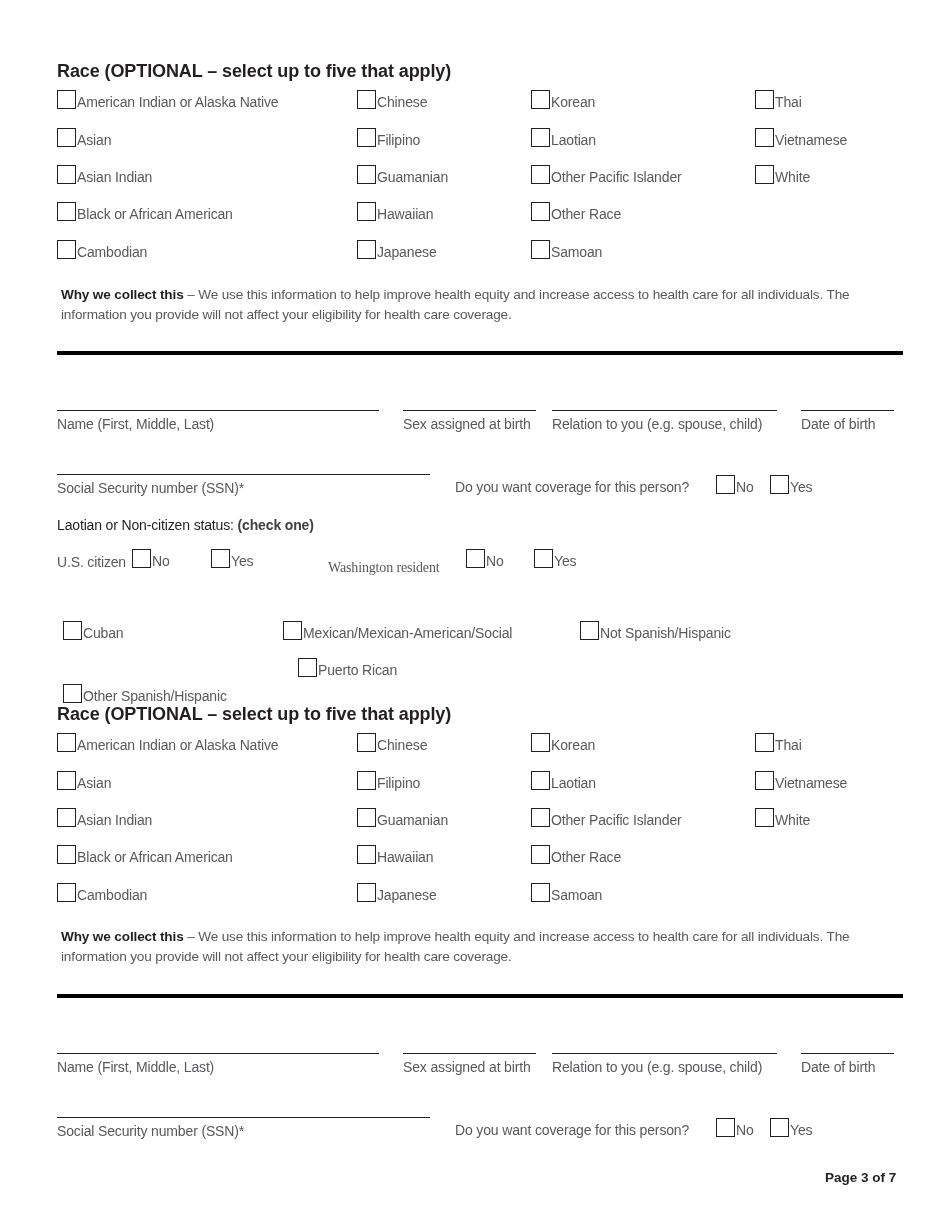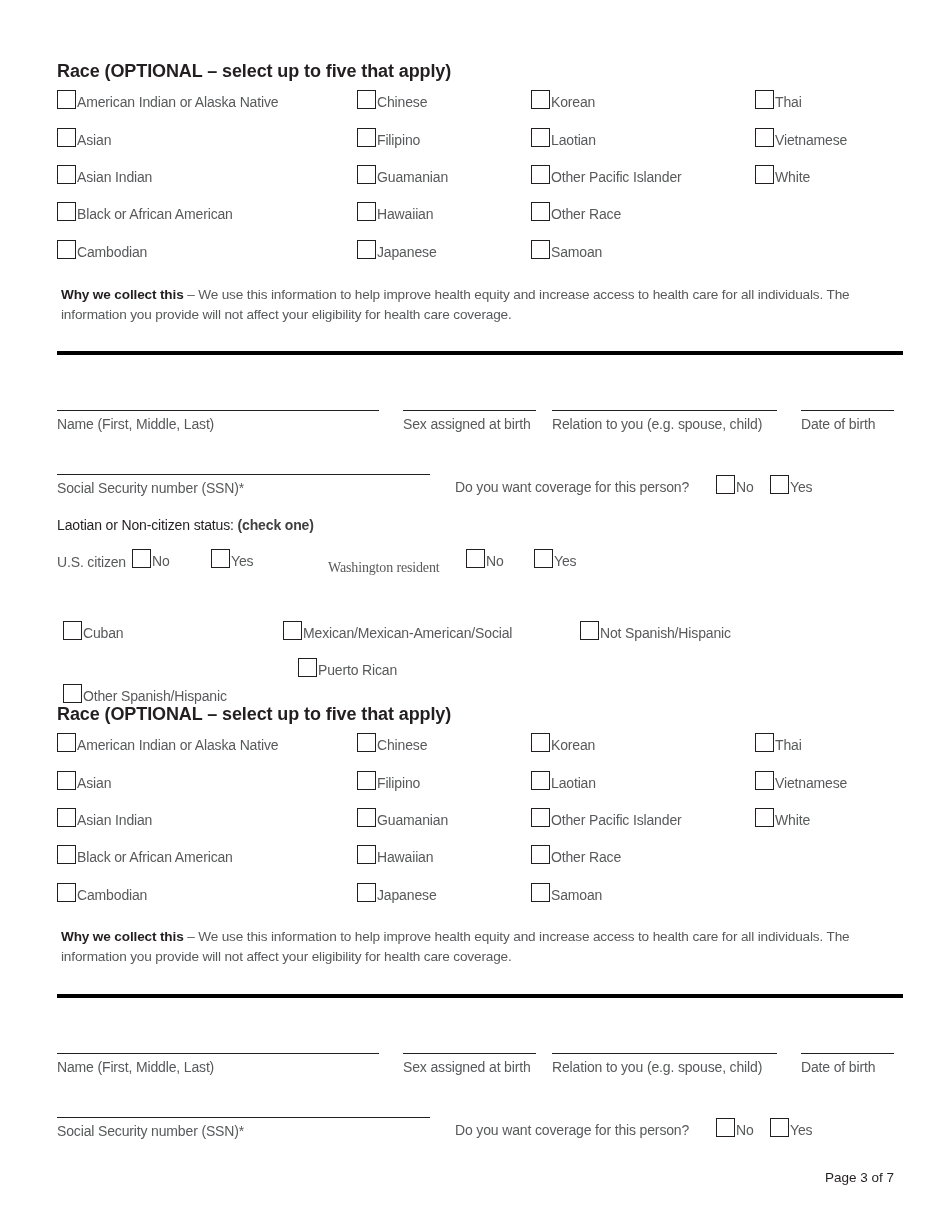--- a/index.html
+++ b/index.html
@@ -102,21 +102,21 @@
     color: #58595b;
     white-space: nowrap;
     letter-spacing: -0.15px;
   }
   .inline-q.dark { color: #231f20; }
   .inline-q b { color: #404040; font-weight: bold; }
 
   .pagenum {
     position: absolute;
     font-size: 13.5px;
-    font-weight: normal;
+    font-weight: bold;
     color: #231f20;
     white-space: nowrap;
     text-align: right;
   }
 </style>
 </head>
 <body>
 
 <div class="page">
 

